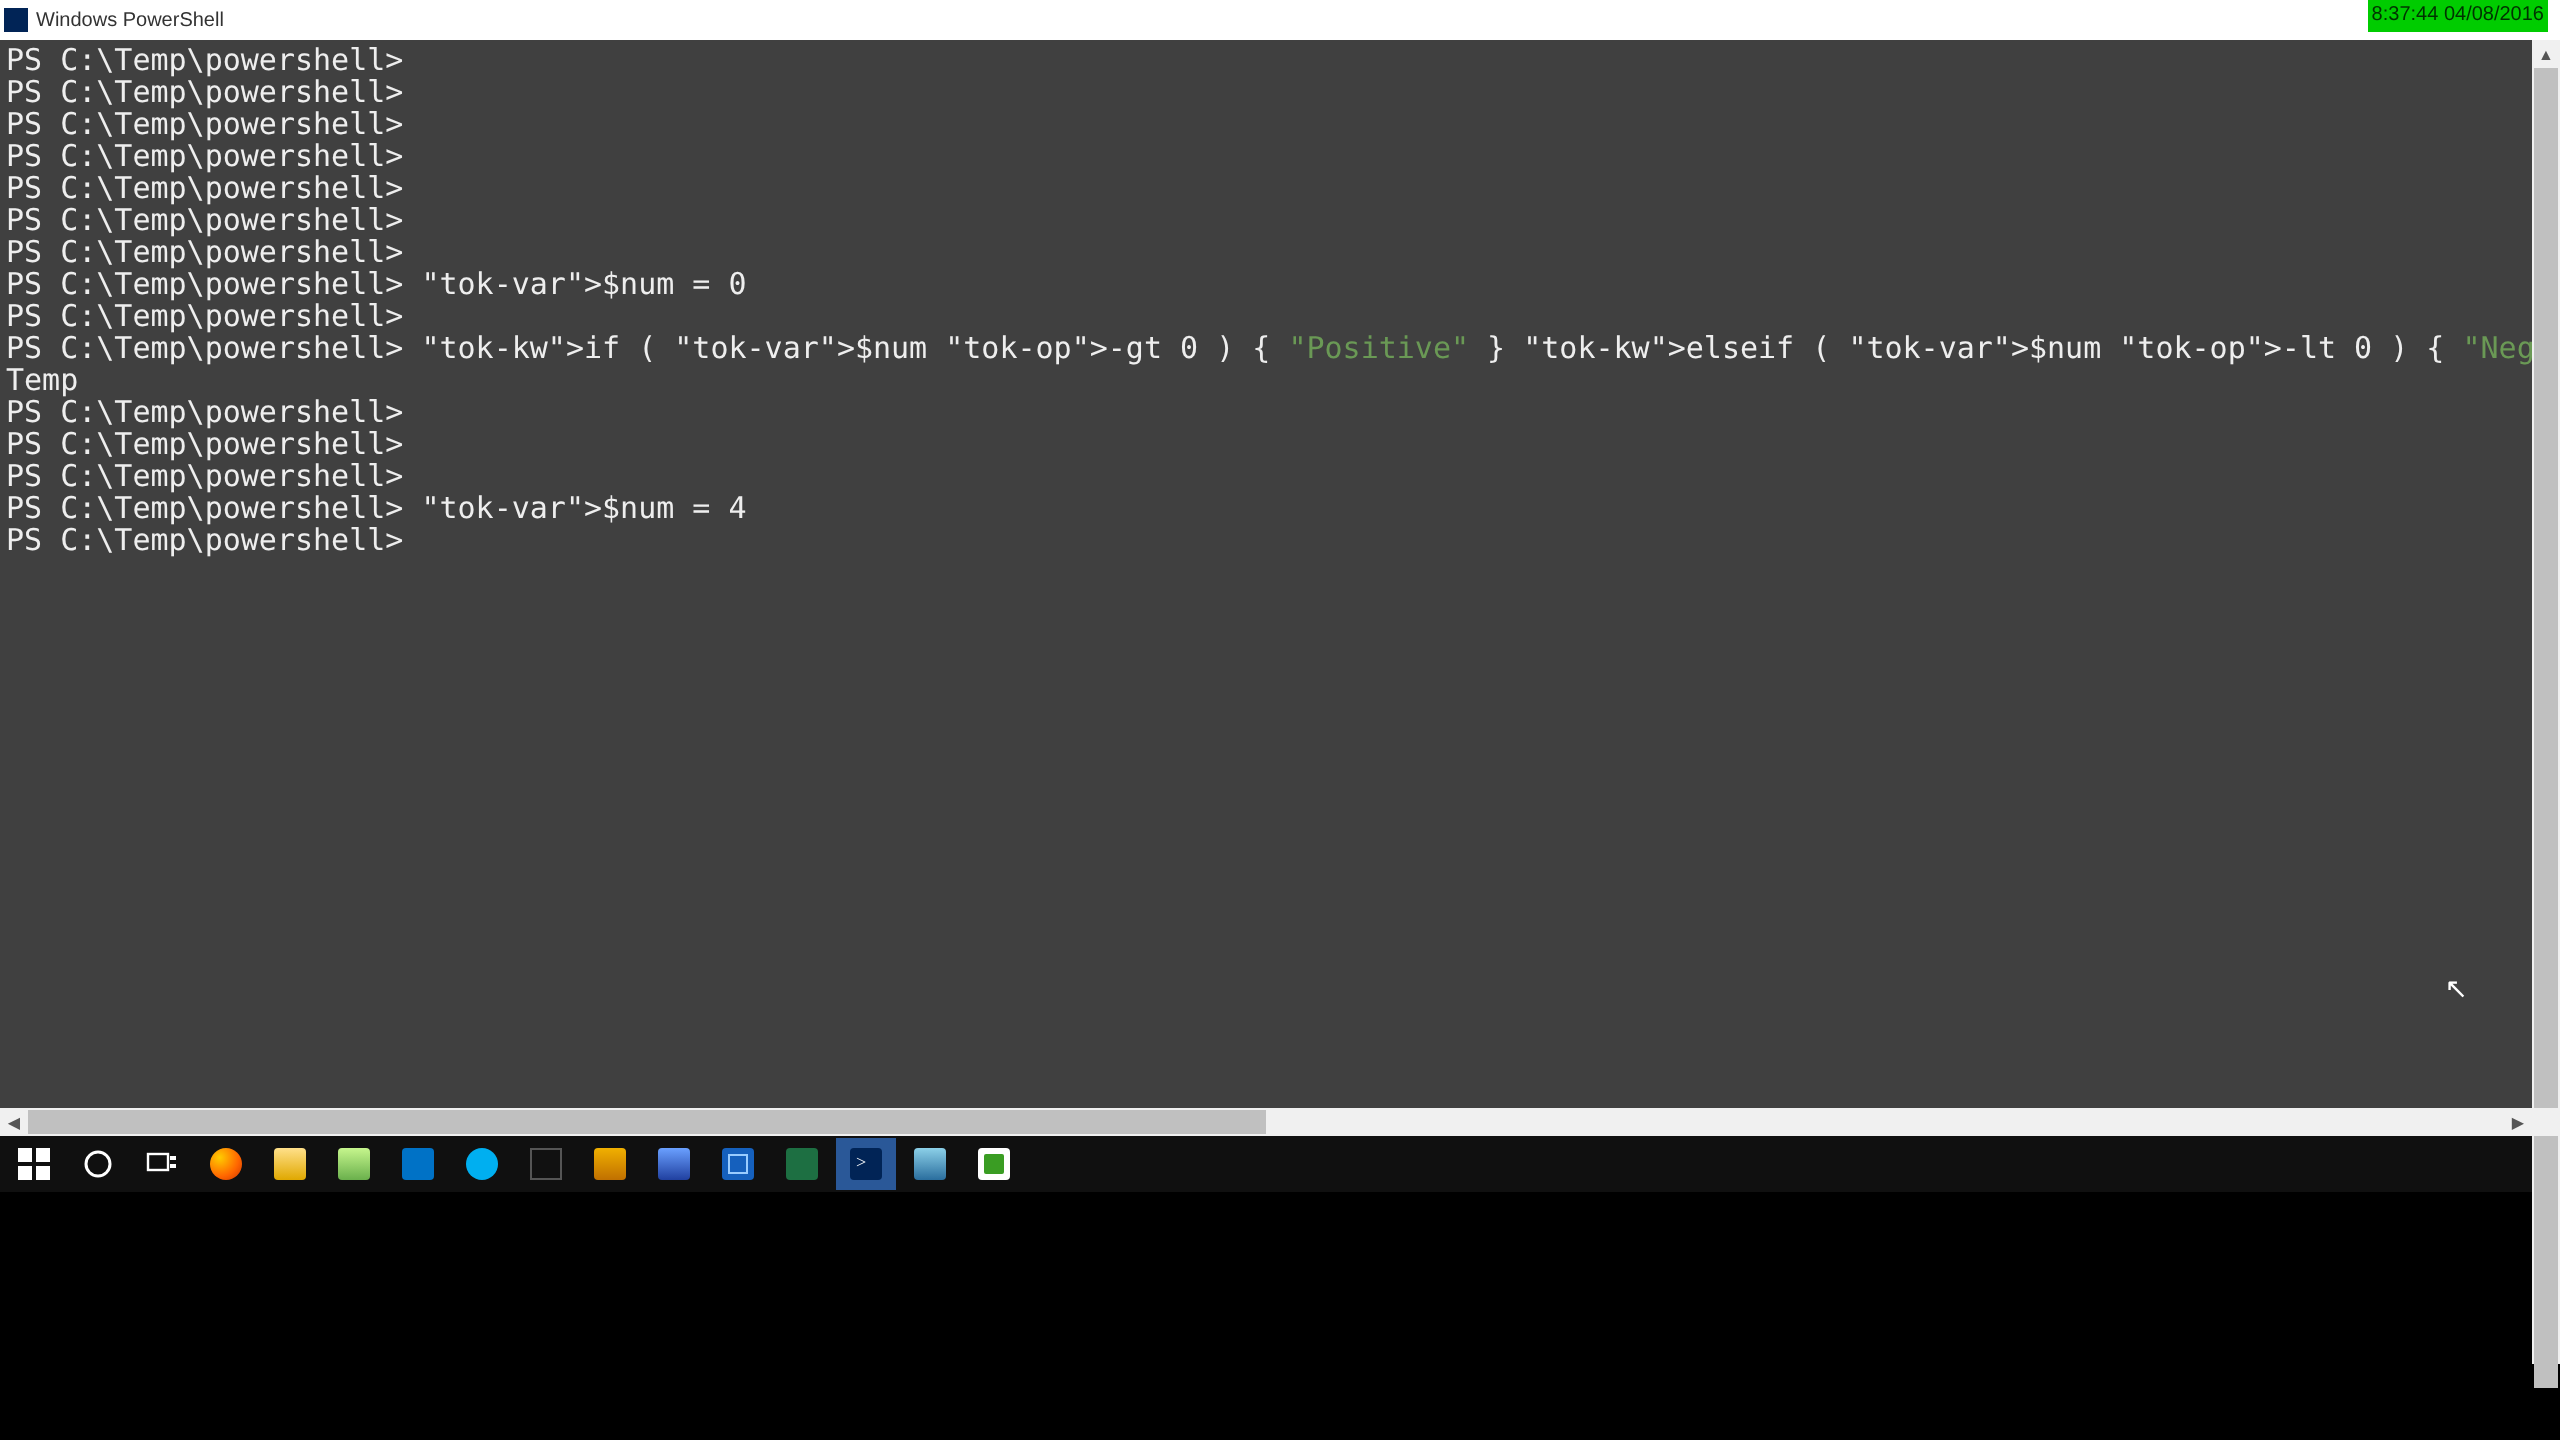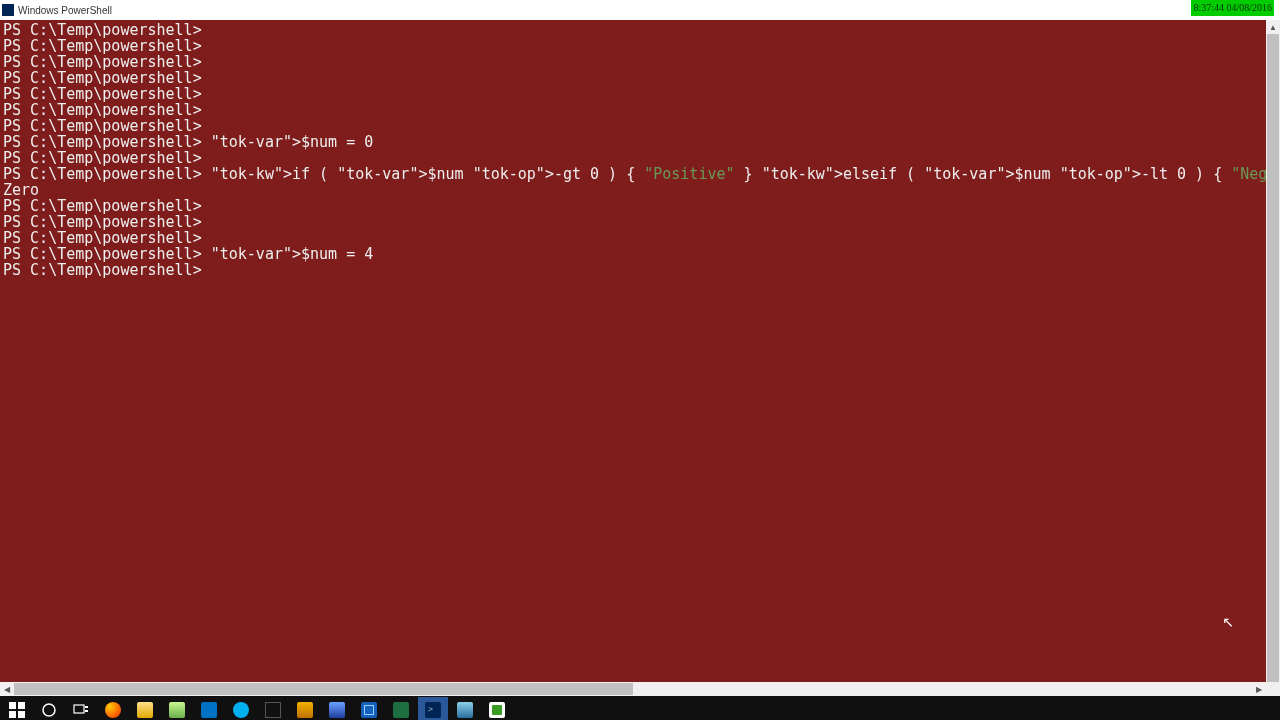--- a/index.html
+++ b/index.html
@@ -21,31 +21,31 @@
     background: #012456;
     margin-right: 4px;
     display: inline-block;
   }
   .clock-badge {
     position: absolute;
     right: 6px;
     top: 0;
     background: #00cc00;
     color: #003300;
-    font-family: Liberation Serif, serif;
+    font-family: Liberation Sans, sans-serif;
     font-size: 10px;
     padding: 0 2px;
     line-height: 16px;
   }
 
   
   .console-wrap {
     position: relative;
-    height: 676px; 
-    background: #7f1d1d;
+    height: 548px; 
+    background: #404040;
   }
   .console {
     font-family: Consolas, "Lucida Console", monospace;
     font-size: 15px;
     line-height: 16px;
     color: #eeeeee;
     white-space: pre;
     padding: 2px 3px;
     height: 662px;
     overflow: hidden;
@@ -124,21 +124,21 @@
   <div class="console" id="console"><span class="prompt">PS C:\Temp\powershell&gt;</span>
 <span class="prompt">PS C:\Temp\powershell&gt;</span>
 <span class="prompt">PS C:\Temp\powershell&gt;</span>
 <span class="prompt">PS C:\Temp\powershell&gt;</span>
 <span class="prompt">PS C:\Temp\powershell&gt;</span>
 <span class="prompt">PS C:\Temp\powershell&gt;</span>
 <span class="prompt">PS C:\Temp\powershell&gt;</span>
 <span class="prompt">PS C:\Temp\powershell&gt;</span> <span class="&lt;span">"tok-var"</span>&gt;$num = 0
 <span class="prompt">PS C:\Temp\powershell&gt;</span>
 <span class="prompt">PS C:\Temp\powershell&gt;</span> <span class="&lt;span">"tok-kw"</span>&gt;if ( <span class="&lt;span">"tok-var"</span>&gt;$num <span class="&lt;span">"tok-op"</span>&gt;-gt 0 ) { <span class="tok-str">"Positive"</span> } <span class="&lt;span">"tok-kw"</span>&gt;elseif ( <span class="&lt;span">"tok-var"</span>&gt;$num <span class="&lt;span">"tok-op"</span>&gt;-lt 0 ) { <span class="tok-str">"Negative"</span> } &gt;else {  }
-<span class="out">Zero</span>
+<span class="out">Temp</span>
 <span class="prompt">PS C:\Temp\powershell&gt;</span>
 <span class="prompt">PS C:\Temp\powershell&gt;</span>
 <span class="prompt">PS C:\Temp\powershell&gt;</span>
 <span class="prompt">PS C:\Temp\powershell&gt;</span> <span class="&lt;span">"tok-var"</span>&gt;$num = 4
 <span class="prompt">PS C:\Temp\powershell&gt;</span>
 </div>
 
   <div class="vscroll">
     <div class="arrow">▲</div>
     <div class="track">

